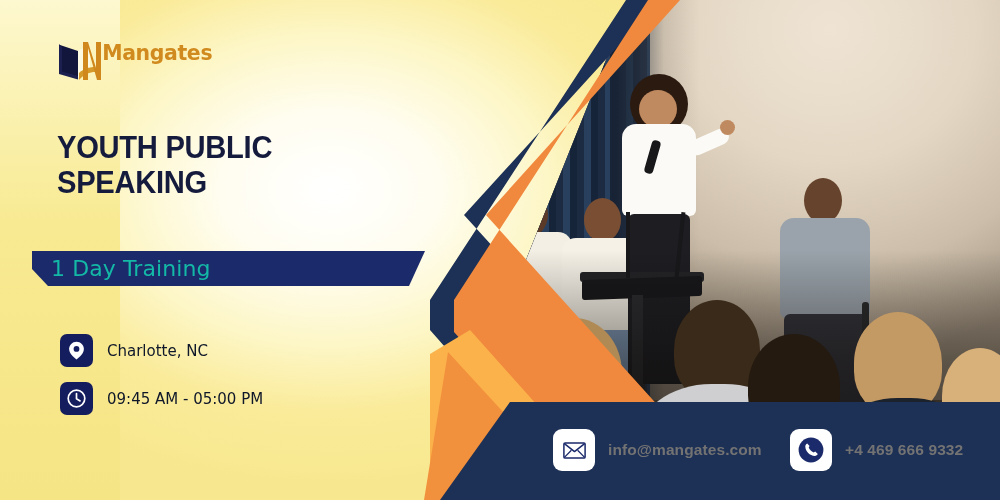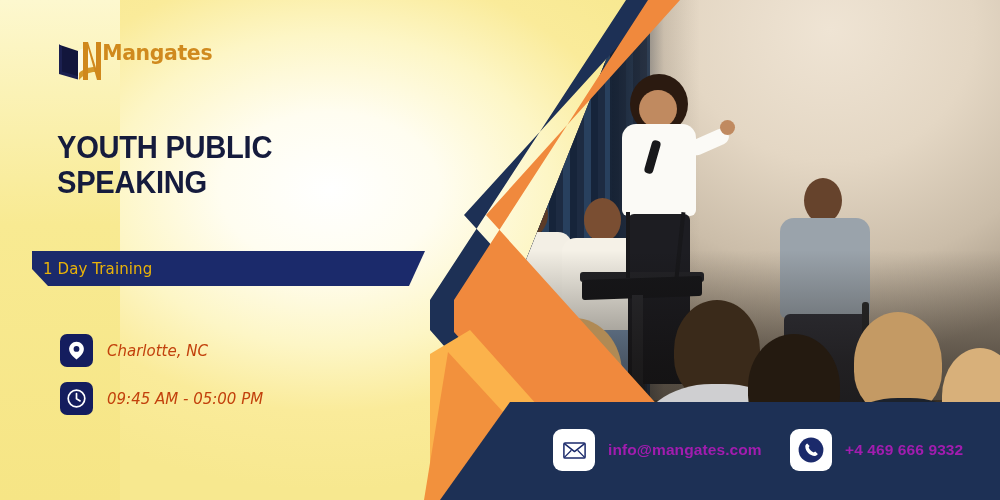--- a/index.html
+++ b/index.html
@@ -138,21 +138,21 @@
     display:flex; align-items:center;
   }
   .contact-item { position:absolute; display:flex; align-items:center; gap:13px; }
   .ci-email { left:553px; top:27px; }
   .ci-phone { left:790px; top:27px; }
   .ci-box {
     width:42px; height:42px; background:#ffffff; border-radius:9px;
     display:flex; align-items:center; justify-content:center; flex:0 0 auto;
   }
   .ci-text {
-    color:#a21caf; font-size:15.5px; font-weight:bold; letter-spacing:.1px;
+    color:#737373; font-size:15.5px; font-weight:bold; letter-spacing:.1px;
     white-space:nowrap;
   }
 
   
   .logo { position:absolute; left:57px; top:40px; width:190px; height:52px; display:flex; align-items:flex-start; }
   .logo-mark { position:relative; width:44px; height:42px; flex:0 0 auto; }
   .logo-text {
     font-size:22px; font-weight:bold; color:#d08a1e; letter-spacing:-.4px;
     font-family:"DejaVu Sans", sans-serif; margin-left:-3px;
     transform:scaleX(.93);
@@ -166,36 +166,35 @@
     font-family:"Liberation Sans", sans-serif;
   }
 
   .ribbon {
     position:absolute; left:32px; top:251px; width:393px; height:35px;
     background:#1b2a6b;
     clip-path:polygon(0 0, 393px 0, 377px 35px, 16px 35px, 0 18px);
     display:flex; align-items:center;
   }
   .ribbon-text {
-    color:#eab308; font-size:15px; font-weight:500;
-    margin-left:11px; letter-spacing:.1px;
+    color:#14b8a6; font-size:22px; font-weight:500;
+    margin-left:19px; letter-spacing:.1px;
     font-family:"DejaVu Sans", sans-serif;
   }
 
   .info-row { position:absolute; display:flex; align-items:center; gap:14px; }
   .info-loc { left:60px; top:334px; }
   .info-time { left:60px; top:382px; }
   .info-icon {
     width:33px; height:33px; background:#141d5e; border-radius:7px;
     display:flex; align-items:center; justify-content:center; flex:0 0 auto;
   }
   .info-text {
-    font-size:15px; color:#c2410c; font-weight:500; white-space:nowrap;
+    font-size:15px; color:#0f172a; font-weight:500; white-space:nowrap;
     font-family:"DejaVu Sans", sans-serif;
-    font-style:italic;
   }
 </style>
 </head>
 <body>
 
 <div class="banner">
 
   <div class="bg-yellow"></div>
   <div class="bg-yellow-edge"></div>
 

